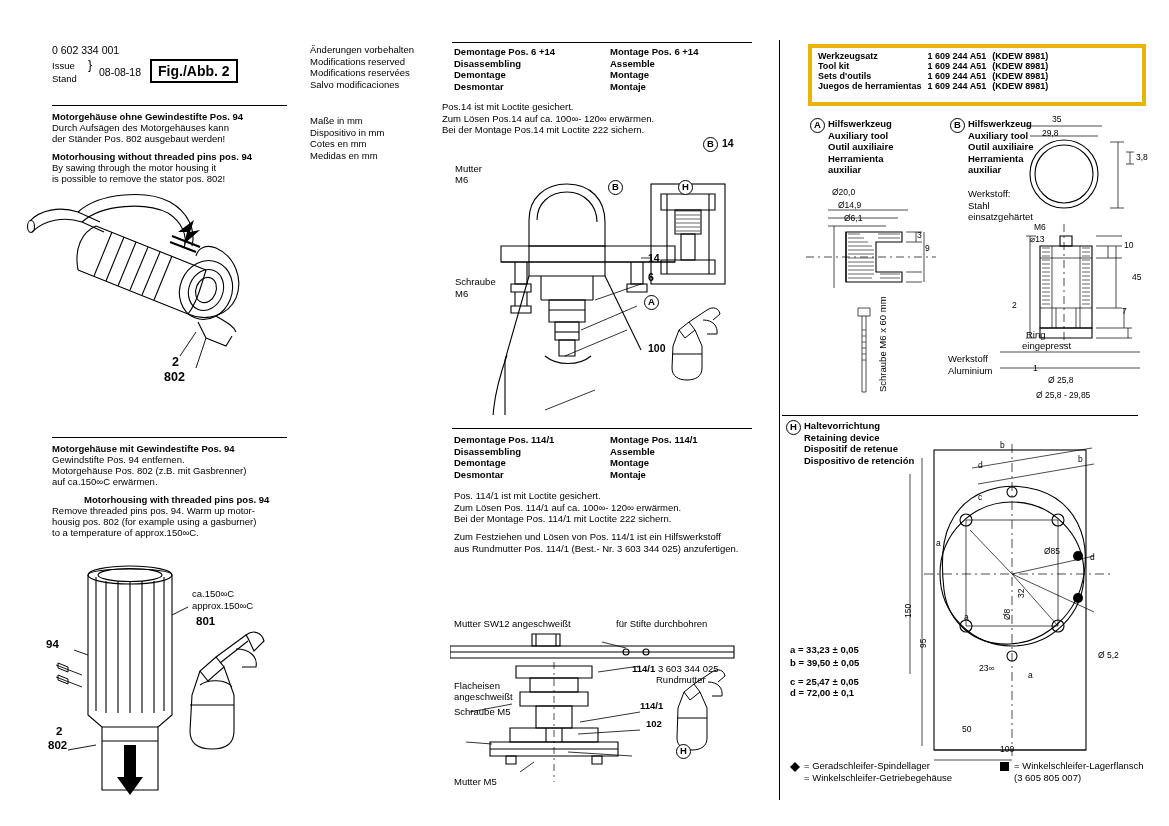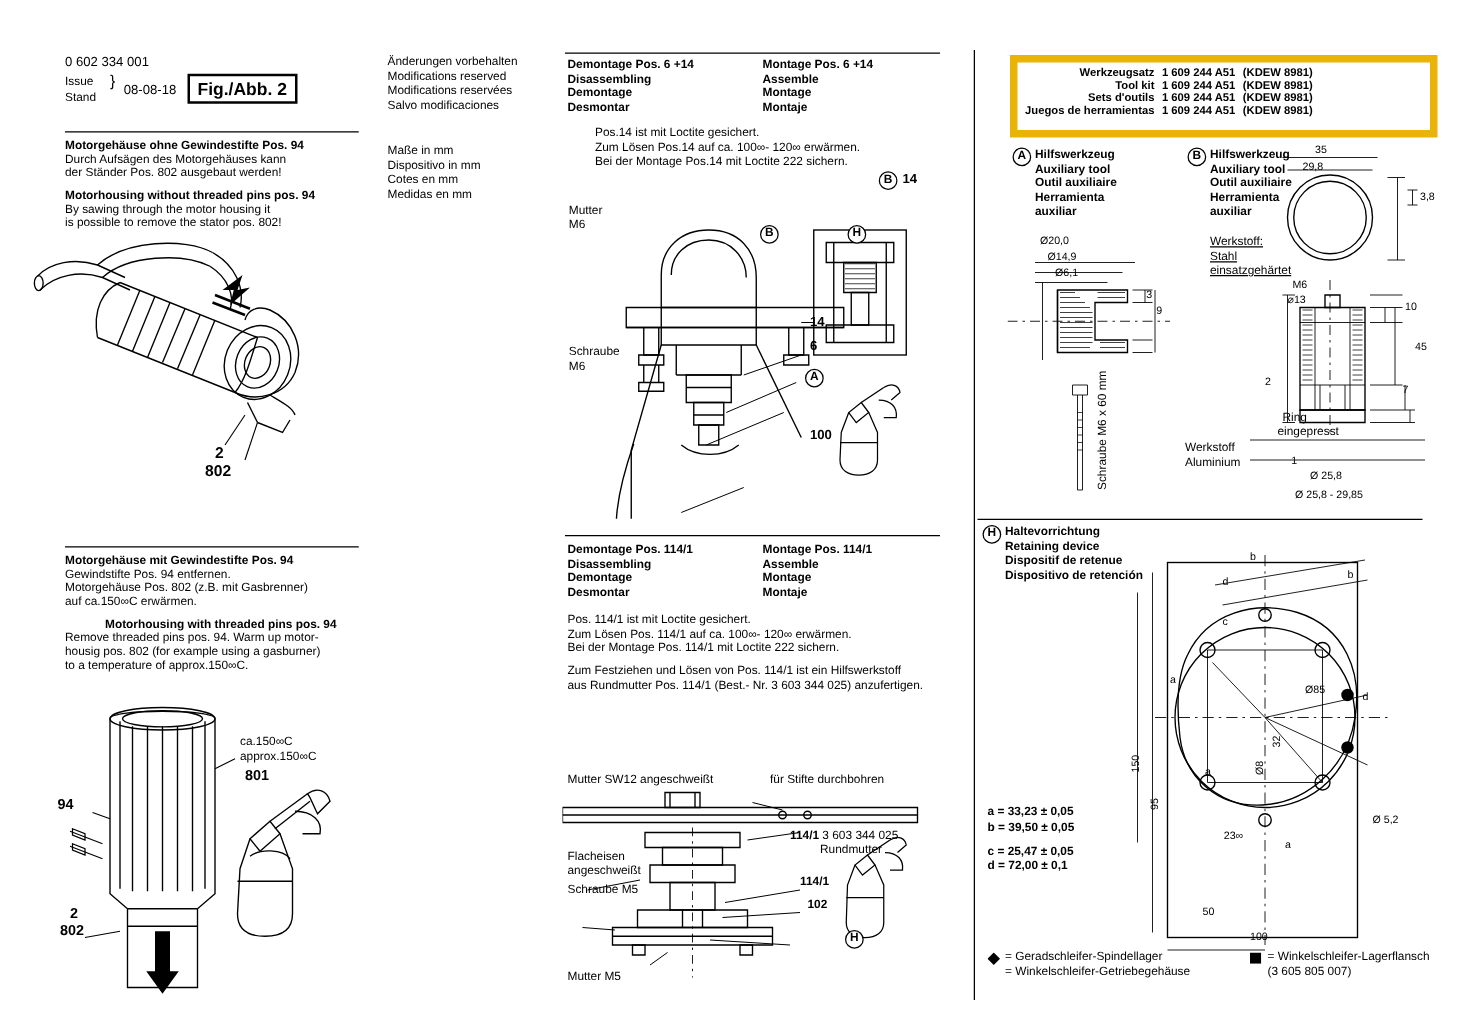--- a/index.html
+++ b/index.html
@@ -5,21 +5,21 @@
   html,body{margin:0;padding:0;background:#fff;}
   body{width:1169px;height:826px;font-family:"Liberation Sans",sans-serif;color:#000;overflow:hidden;}
   #sheet{position:relative;width:1169px;height:826px;}
   .abs{position:absolute;}
   .b{font-weight:bold;}
   .t8{font-size:8.5px;line-height:10.5px;}
   .t9{font-size:9.5px;line-height:11.5px;}
   .t10{font-size:10.5px;line-height:12.5px;}
   .t11{font-size:11.5px;line-height:13px;}
   .t12{font-size:12.5px;line-height:14px;}
-  .box{border:6px solid #eab308;text-align:right;}
+  .box{border:4px solid #eab308;}
   .vline{position:absolute;width:1px;background:#000;}
   .hline{position:absolute;height:1px;background:#000;}
   .circw{position:absolute;border:1.3px solid #000;border-radius:50%;width:13px;height:13px;
         text-align:center;line-height:12px;font-size:9.5px;font-weight:bold;background:#fff;}
   .figbox{border:2px solid #000;padding:2px 6px;font-weight:bold;font-size:14px;display:inline-block;}
   svg{display:block;}
   table.tk{border-collapse:collapse;font-size:9px;}
   table.tk td{padding:0 4px 0 2px;white-space:nowrap;}
   .vert{transform:rotate(-90deg);transform-origin:0 0;white-space:nowrap;}
 </style>
@@ -175,21 +175,21 @@
     <div>Disassembling</div>
     <div>Demontage</div>
     <div>Desmontar</div>
   </div>
   <div class="abs t9 b" style="left:610px;top:46px;">
     <div>Montage Pos. 6 +14</div>
     <div>Assemble</div>
     <div>Montage</div>
     <div>Montaje</div>
   </div>
-  <div class="abs t9" style="left:476px;top:101px;">
+  <div class="abs t9" style="left:442px;top:101px;">
     <div>Pos.14 ist mit Loctite gesichert.</div>
     <div>Zum Lösen Pos.14 auf ca. 100∞- 120∞ erwärmen.</div>
     <div>Bei der Montage Pos.14 mit Loctite 222 sichern.</div>
   </div>
 
   <svg class="abs" style="left:445px;top:150px;" width="305" height="265" viewBox="0 0 305 265">
     <g fill="none" stroke="#000" stroke-width="1.1">
 
       <path d="M84 70 C 84 48, 100 34, 122 34 C 146 34, 160 50, 160 72 L 160 96 L 84 96 Z"></path>
       <path d="M92 70 C 92 54, 104 42, 122 42 C 140 42, 152 56, 152 72"></path>
@@ -423,21 +423,21 @@
   <div class="abs t9 vert" style="left:877px;top:392px;">Schraube M6 x 60 mm</div>
 
   <div class="circw" style="left:950px;top:118px;">B</div>
   <div class="abs t9 b" style="left:968px;top:118px;">
     <div>Hilfswerkzeug</div>
     <div>Auxiliary tool</div>
     <div>Outil auxiliaire</div>
     <div>Herramienta</div>
     <div>auxiliar</div>
   </div>
-  <div class="abs t9" style="left:968px;top:188px;text-decoration:underline;">
+  <div class="abs t9" style="left:968px;top:188px;">
     <div>Werkstoff:</div>
     <div>Stahl</div>
     <div>einsatzgehärtet</div>
   </div>
 
   <svg class="abs" style="left:1000px;top:112px;" width="160" height="290" viewBox="0 0 160 290">
     <g fill="none" stroke="#000" stroke-width="1.1">
 
       <circle cx="64" cy="62" r="34"></circle>
       <circle cx="64" cy="62" r="29"></circle>

